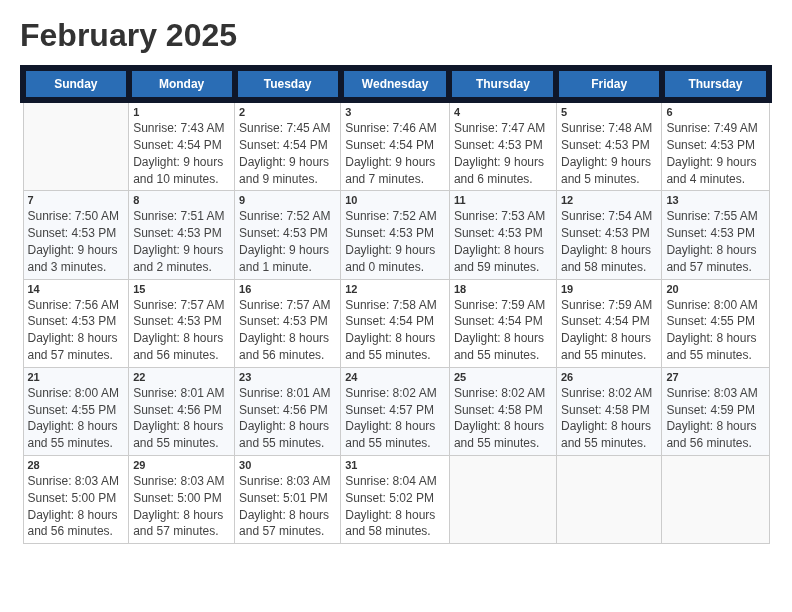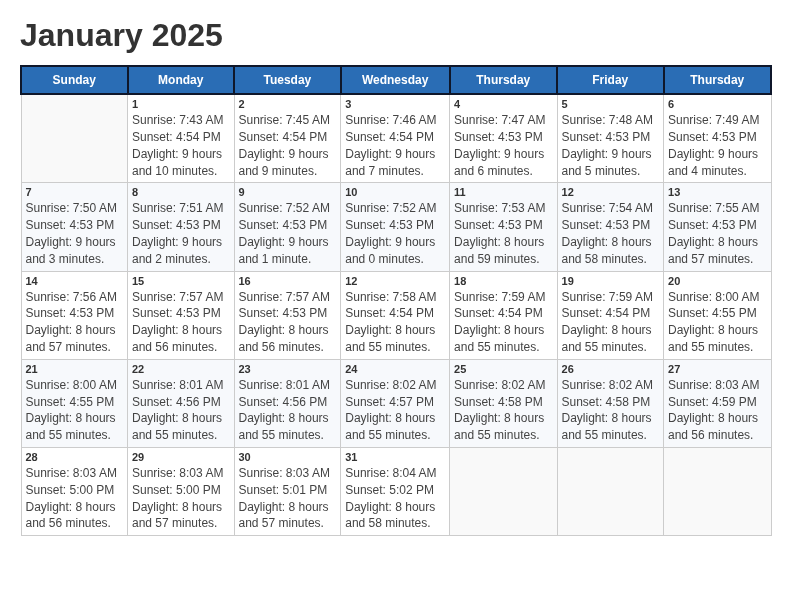--- a/index.html
+++ b/index.html
@@ -58,21 +58,21 @@
       border-collapse: collapse;
       border: 1px solid #ccc;
     }
     .calendar th {
       background-color: #2a6db5;
       color: #fff;
       font-size: 12px;
       font-weight: bold;
       padding: 6px 4px;
       text-align: center;
-      border: 2px solid #0f172a;
+      border: 6px solid #0f172a;
     }
     .calendar td {
       vertical-align: top;
       border: 1px solid #ccc;
       padding: 3px 4px;
       width: 113px;
       min-height: 80px;
       font-size: 9.5px;
       color: #333;
     }
@@ -98,21 +98,21 @@
       background-color: #fff;
     }
     tr:first-child td { background: #fff; }
   </style>
 </head>
 <body>
 
 <div class="page">
   <div class="header">
     <div class="title-block">
-      <div class="month-title">January 2025</div>
+      <div class="month-title">February 2025</div>
     </div>
   </div>
 
   <table class="calendar">
     <thead>
       <tr>
       <th>Sunday</th>
           <th>Monday</th>
           <th>Tuesday</th>
           <th>Wednesday</th>

